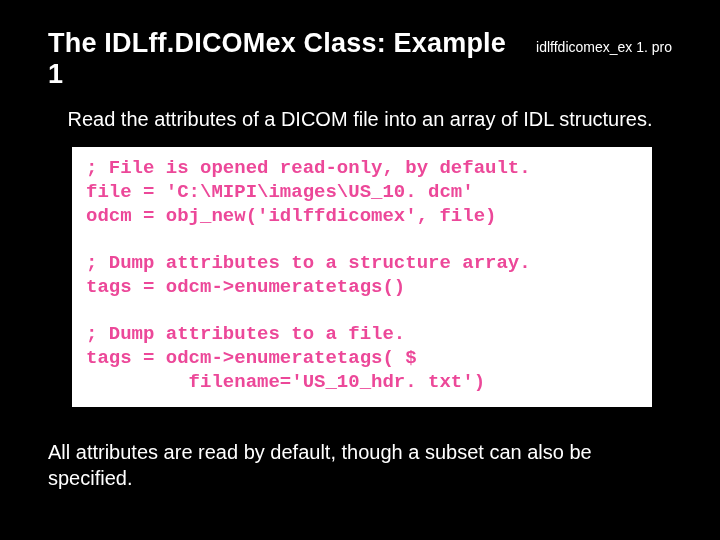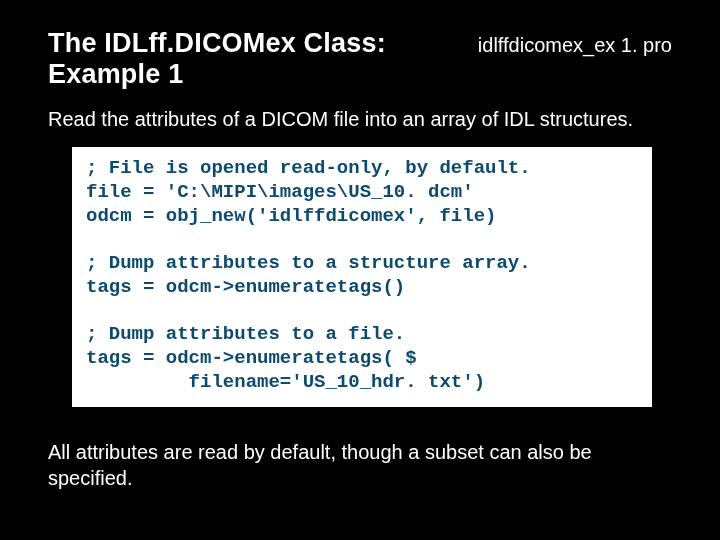--- a/index.html
+++ b/index.html
@@ -24,32 +24,33 @@
     justify-content: space-between;
     margin-bottom: 18px;
     margin-top: 4px;
   }
   .title {
     font-size: 27px;
     font-weight: bold;
     letter-spacing: 0.2px;
   }
   .filename {
-    font-size: 20px;
+    font-size: 14px;
     font-weight: normal;
     white-space: nowrap;
     padding-left: 16px;
   }
   .subtitle {
     font-size: 20px;
     margin-bottom: 16px;
+    text-align: center;
   }
   .code-box {
     background: #fff;
-    color: #0c4a6e;
+    color: #ec4899;
     font-family: "Courier New", Courier, monospace;
     font-size: 19px;
     font-weight: bold;
     line-height: 1.25;
     padding: 10px 14px 12px 14px;
     margin: 0 20px 0 24px;
     white-space: pre;
   }
   .footer-text {
     font-size: 20px;

